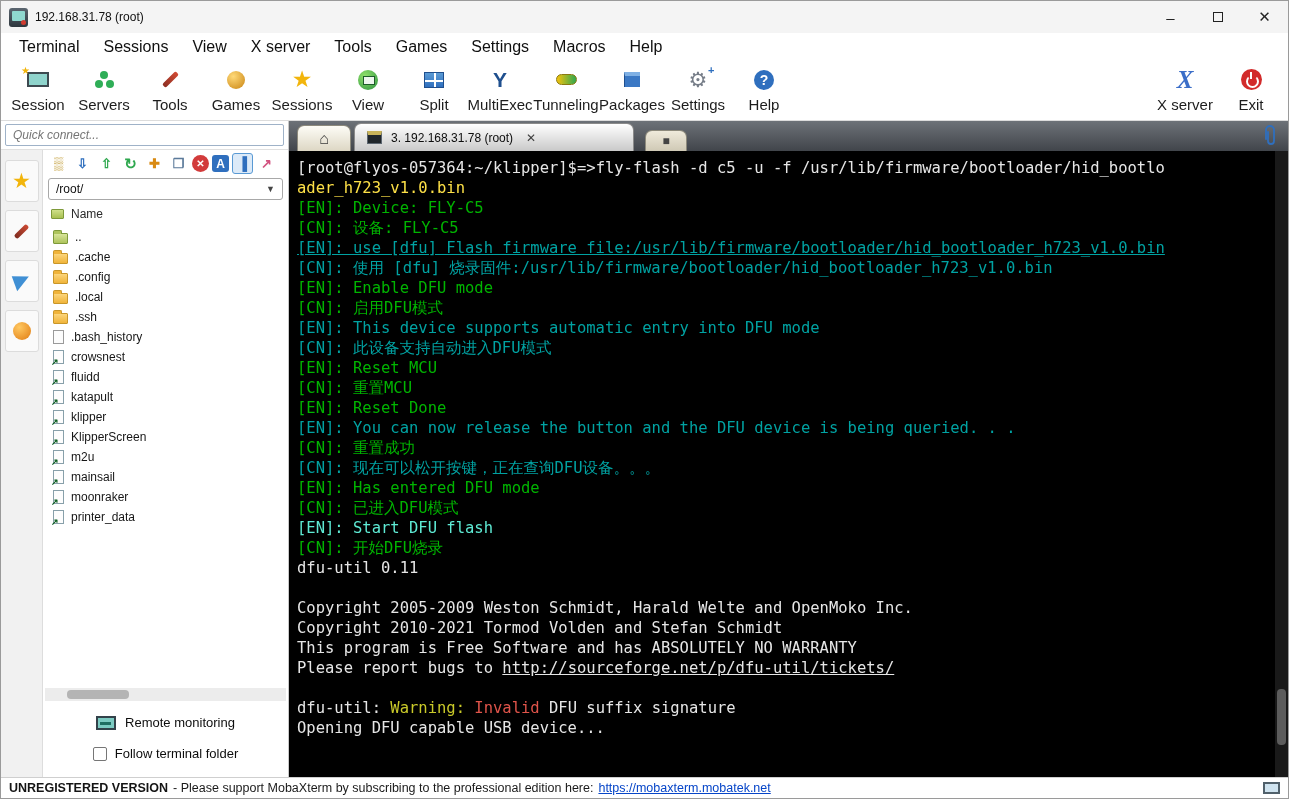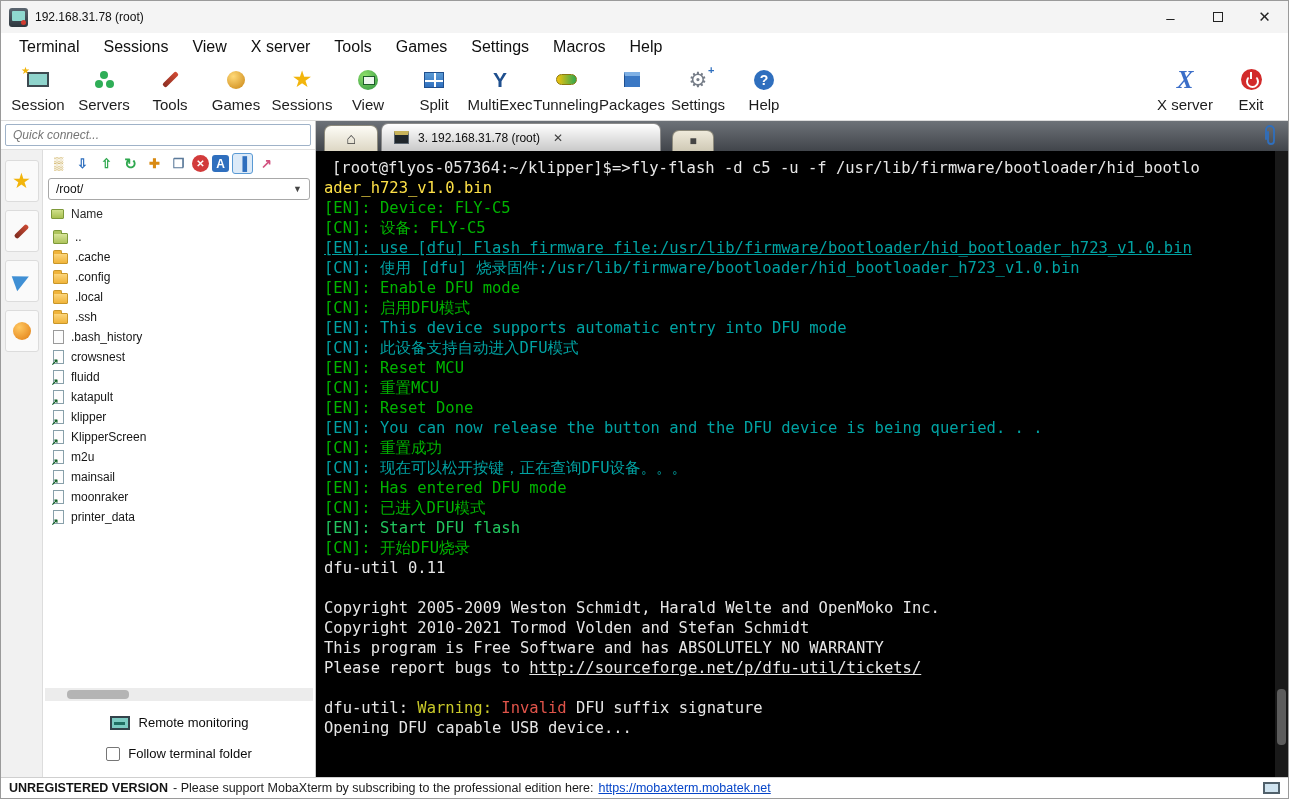--- a/index.html
+++ b/index.html
@@ -41,21 +41,21 @@
 .ic-package{width:16px;height:15px;background:#3b78c4;border-top:4px solid #7fb0e4;border-left:1px solid #1f4f8e}
 .ic-gear{font-size:21px;color:#767d88;line-height:1;position:relative}
 .ic-gear::after{content:"+";position:absolute;right:-7px;top:-4px;font-size:11px;font-weight:bold;color:#2f6fbe}
 .ic-help{width:20px;height:20px;border-radius:50%;background:#2f6fbe;color:#fff;font-weight:bold;font-size:14px;display:flex;align-items:center;justify-content:center}
 .ic-x{font-family:"Liberation Serif",serif;font-style:italic;font-weight:bold;font-size:25px;color:#3b6ec8;line-height:1}
 .ic-exit{width:21px;height:21px;border-radius:50%;background:#d22b2b;position:relative}
 .ic-exit::before{content:"";position:absolute;left:5px;top:6px;width:9px;height:9px;border:2px solid #fff;border-radius:50%;border-top-color:transparent}
 .ic-exit::after{content:"";position:absolute;left:9.5px;top:3px;width:2px;height:7px;background:#fff}
 
 .main{flex:1;display:flex;min-height:0}
-.left{width:315px;display:flex;flex-direction:column;border-right:1px solid #c8c8c8;flex:none;background:#fff}
+.left{width:288px;display:flex;flex-direction:column;border-right:1px solid #c8c8c8;flex:none;background:#fff}
 .quick{height:29px;padding:3px 4px;border-bottom:1px solid #e0e0e0}
 .quick input{width:100%;height:22px;border:1px solid #9fb2c8;border-radius:2px;padding:0 7px;font-style:italic;color:#8c8c8c;font-size:12px;font-family:"Liberation Sans",sans-serif}
 .left-body{flex:1;display:flex;min-height:0}
 .vstrip{width:42px;background:#f1f1f1;border-right:1px solid #ddd;display:flex;flex-direction:column;align-items:center;padding-top:10px;gap:8px;flex:none}
 .vtab{width:34px;height:42px;display:flex;align-items:center;justify-content:center;border:1px solid #dcdcdc;background:#fafafa;border-radius:3px}
 .vt-star{font-size:21px;color:#f2b50c}
 .vt-tools{width:17px;height:5px;background:linear-gradient(90deg,#7e2c20,#cc4a33);border-radius:2px;transform:rotate(-45deg)}
 .vt-plane{width:0;height:0;border-left:16px solid #3f8fd4;border-top:6px solid transparent;border-bottom:10px solid transparent;transform:rotate(-20deg)}
 .vt-ball{width:18px;height:18px;border-radius:50%;background:radial-gradient(circle at 35% 30%,#ffc861,#e07b12)}
 .filepanel{flex:1;display:flex;flex-direction:column;min-width:0}
@@ -363,39 +363,39 @@
         </div>
         <div class="tab-new">
             <span>■</span>
           </div>
         <svg class="clip" viewBox="0 0 20 22">
           <path d="M6 14 L6 5 a4 4 0 0 1 8 0 L14 16 a3 3 0 0 1 -6 0 L8 7" fill="none" stroke="#2f6fbe" stroke-width="1.8" stroke-linecap="round"></path>
         </svg>
       </div>
       <div class="terminal">
         <div>
-            <div class="tline"><span style="color: rgb(230, 230, 230); margin-left: 8px;">[root@flyos-057364:~/klipper]$=&gt;</span><span style="color: rgb(230, 230, 230);">fly-flash -d c5 -u -f /usr/lib/firmware/bootloader/hid_bootlo</span></div>
+            <div class="tline"><span style="color: rgb(230, 230, 230);">[root@flyos-057364:~/klipper]$=&gt;</span><span style="color: rgb(230, 230, 230);">fly-flash -d c5 -u -f /usr/lib/firmware/bootloader/hid_bootlo</span></div>
             <div class="tline"><span style="color: #fde047;">ader_h723_v1.0.bin</span></div>
             <div class="tline"><span style="color: rgb(0, 180, 0);">[EN]: Device: FLY-C5</span></div>
             <div class="tline"><span style="color: rgb(0, 180, 0);">[CN]: 设备: FLY-C5</span></div>
             <div class="tline"><span style="color: rgb(0, 162, 162); text-decoration: underline;">[EN]: use [dfu] Flash firmware file:/usr/lib/firmware/bootloader/hid_bootloader_h723_v1.0.bin</span></div>
             <div class="tline"><span style="color: rgb(0, 162, 162);">[CN]: 使用 [dfu] 烧录固件:/usr/lib/firmware/bootloader/hid_bootloader_h723_v1.0.bin</span></div>
             <div class="tline"><span style="color: rgb(0, 180, 0);">[EN]: Enable DFU mode</span></div>
             <div class="tline"><span style="color: rgb(0, 180, 0);">[CN]: 启用DFU模式</span></div>
             <div class="tline"><span style="color: rgb(0, 162, 162);">[EN]: This device supports automatic entry into DFU mode</span></div>
             <div class="tline"><span style="color: rgb(0, 162, 162);">[CN]: 此设备支持自动进入DFU模式</span></div>
             <div class="tline"><span style="color: rgb(0, 180, 0);">[EN]: Reset MCU</span></div>
             <div class="tline"><span style="color: rgb(0, 180, 0);">[CN]: 重置MCU</span></div>
             <div class="tline"><span style="color: rgb(0, 180, 0);">[EN]: Reset Done</span></div>
             <div class="tline"><span style="color: rgb(0, 162, 162);">[EN]: You can now release the button and the DFU device is being queried. . .</span></div>
             <div class="tline"><span style="color: rgb(0, 180, 0);">[CN]: 重置成功</span></div>
             <div class="tline"><span style="color: rgb(0, 162, 162);">[CN]: 现在可以松开按键，正在查询DFU设备。。。</span></div>
             <div class="tline"><span style="color: rgb(0, 180, 0);">[EN]: Has entered DFU mode</span></div>
             <div class="tline"><span style="color: rgb(0, 180, 0);">[CN]: 已进入DFU模式</span></div>
-            <div class="tline"><span style="color: #22c55e; margin-top: 44px;">[EN]: Start DFU flash</span></div>
+            <div class="tline"><span style="color: #5eead4; margin-top: 44px;">[EN]: Start DFU flash</span></div>
             <div class="tline"><span style="color: rgb(0, 180, 0);">[CN]: 开始DFU烧录</span></div>
             <div class="tline"><span style="color: rgb(230, 230, 230);">dfu-util 0.11</span></div>
             <div class="tline">&nbsp;</div>
             <div class="tline"><span style="color: rgb(230, 230, 230);">Copyright 2005-2009 Weston Schmidt, Harald Welte and OpenMoko Inc.</span></div>
             <div class="tline"><span style="color: rgb(230, 230, 230);">Copyright 2010-2021 Tormod Volden and Stefan Schmidt</span></div>
             <div class="tline"><span style="color: rgb(230, 230, 230);">This program is Free Software and has ABSOLUTELY NO WARRANTY</span></div>
             <div class="tline"><span style="color: rgb(230, 230, 230);">Please report bugs to </span><span style="color: rgb(230, 230, 230); text-decoration: underline;">http://sourceforge.net/p/dfu-util/tickets/</span></div>
             <div class="tline">&nbsp;</div>
             <div class="tline"><span style="color: rgb(230, 230, 230);">dfu-util: </span><span style="color: rgb(201, 201, 41);">Warning:</span><span style="color: rgb(230, 230, 230);"> </span><span style="color: rgb(224, 84, 74);">Invalid</span><span style="color: rgb(230, 230, 230);"> DFU suffix signature</span></div>
             <div class="tline"><span style="color: rgb(230, 230, 230);">Opening DFU capable USB device...</span></div>

